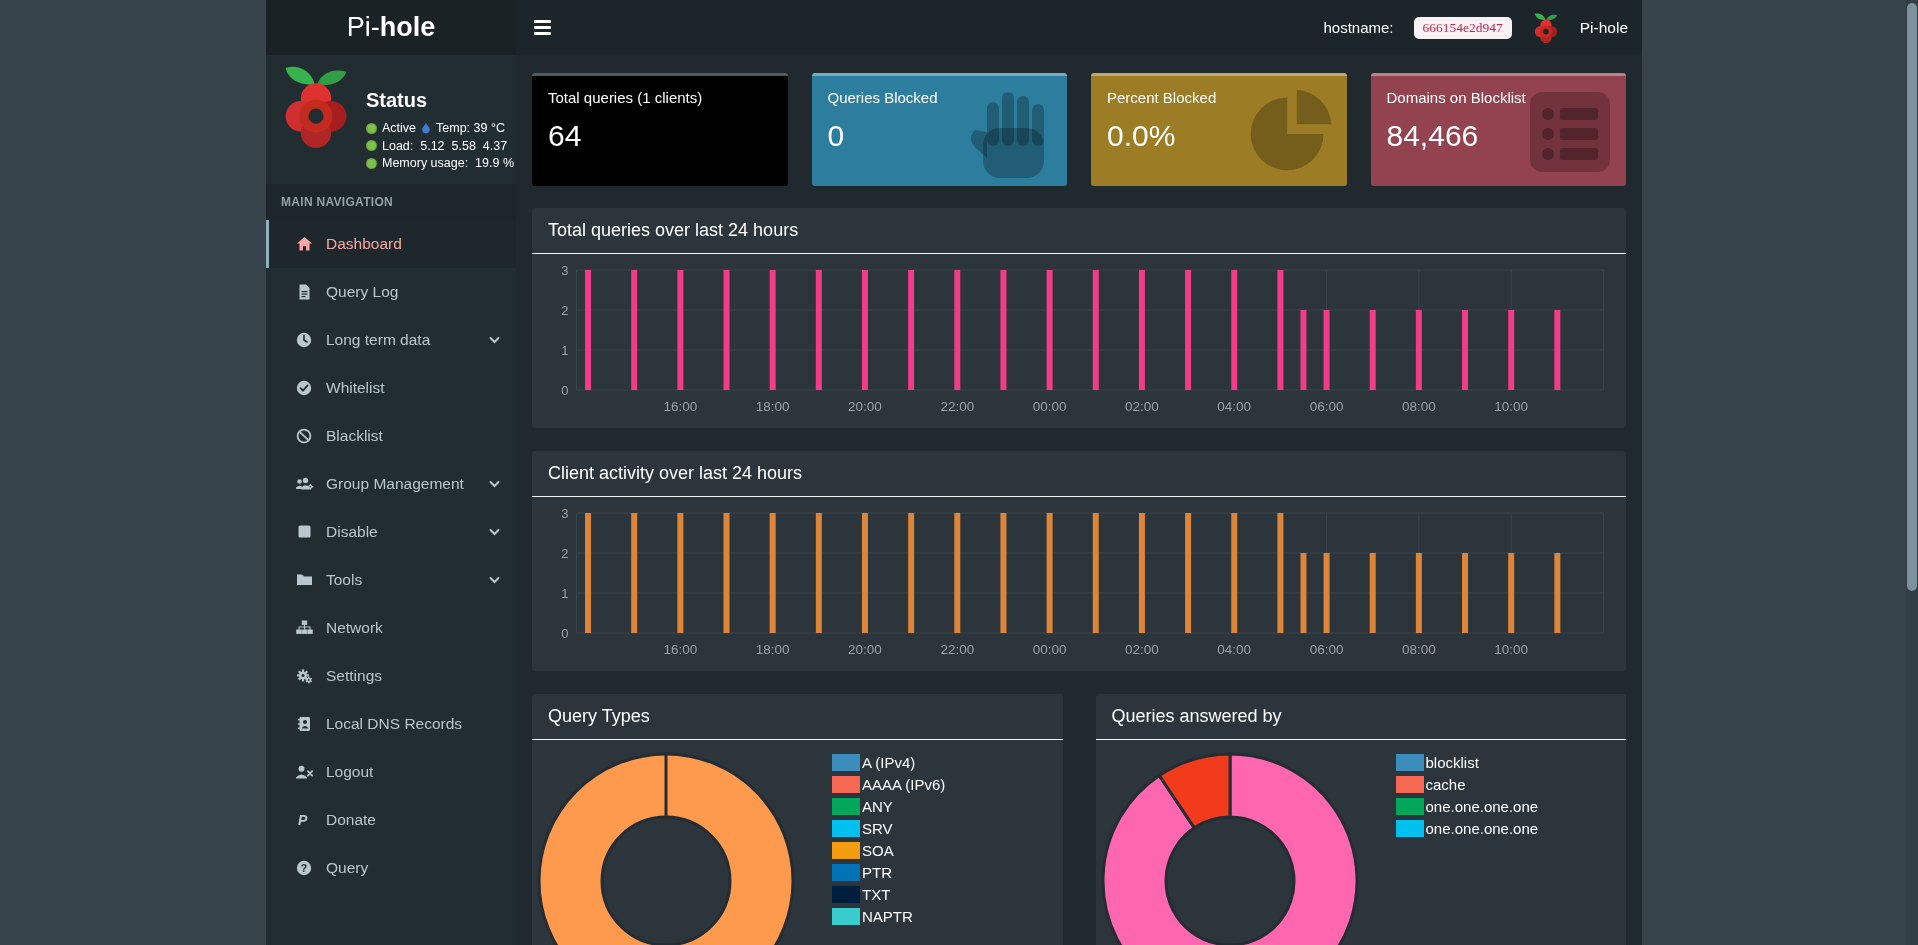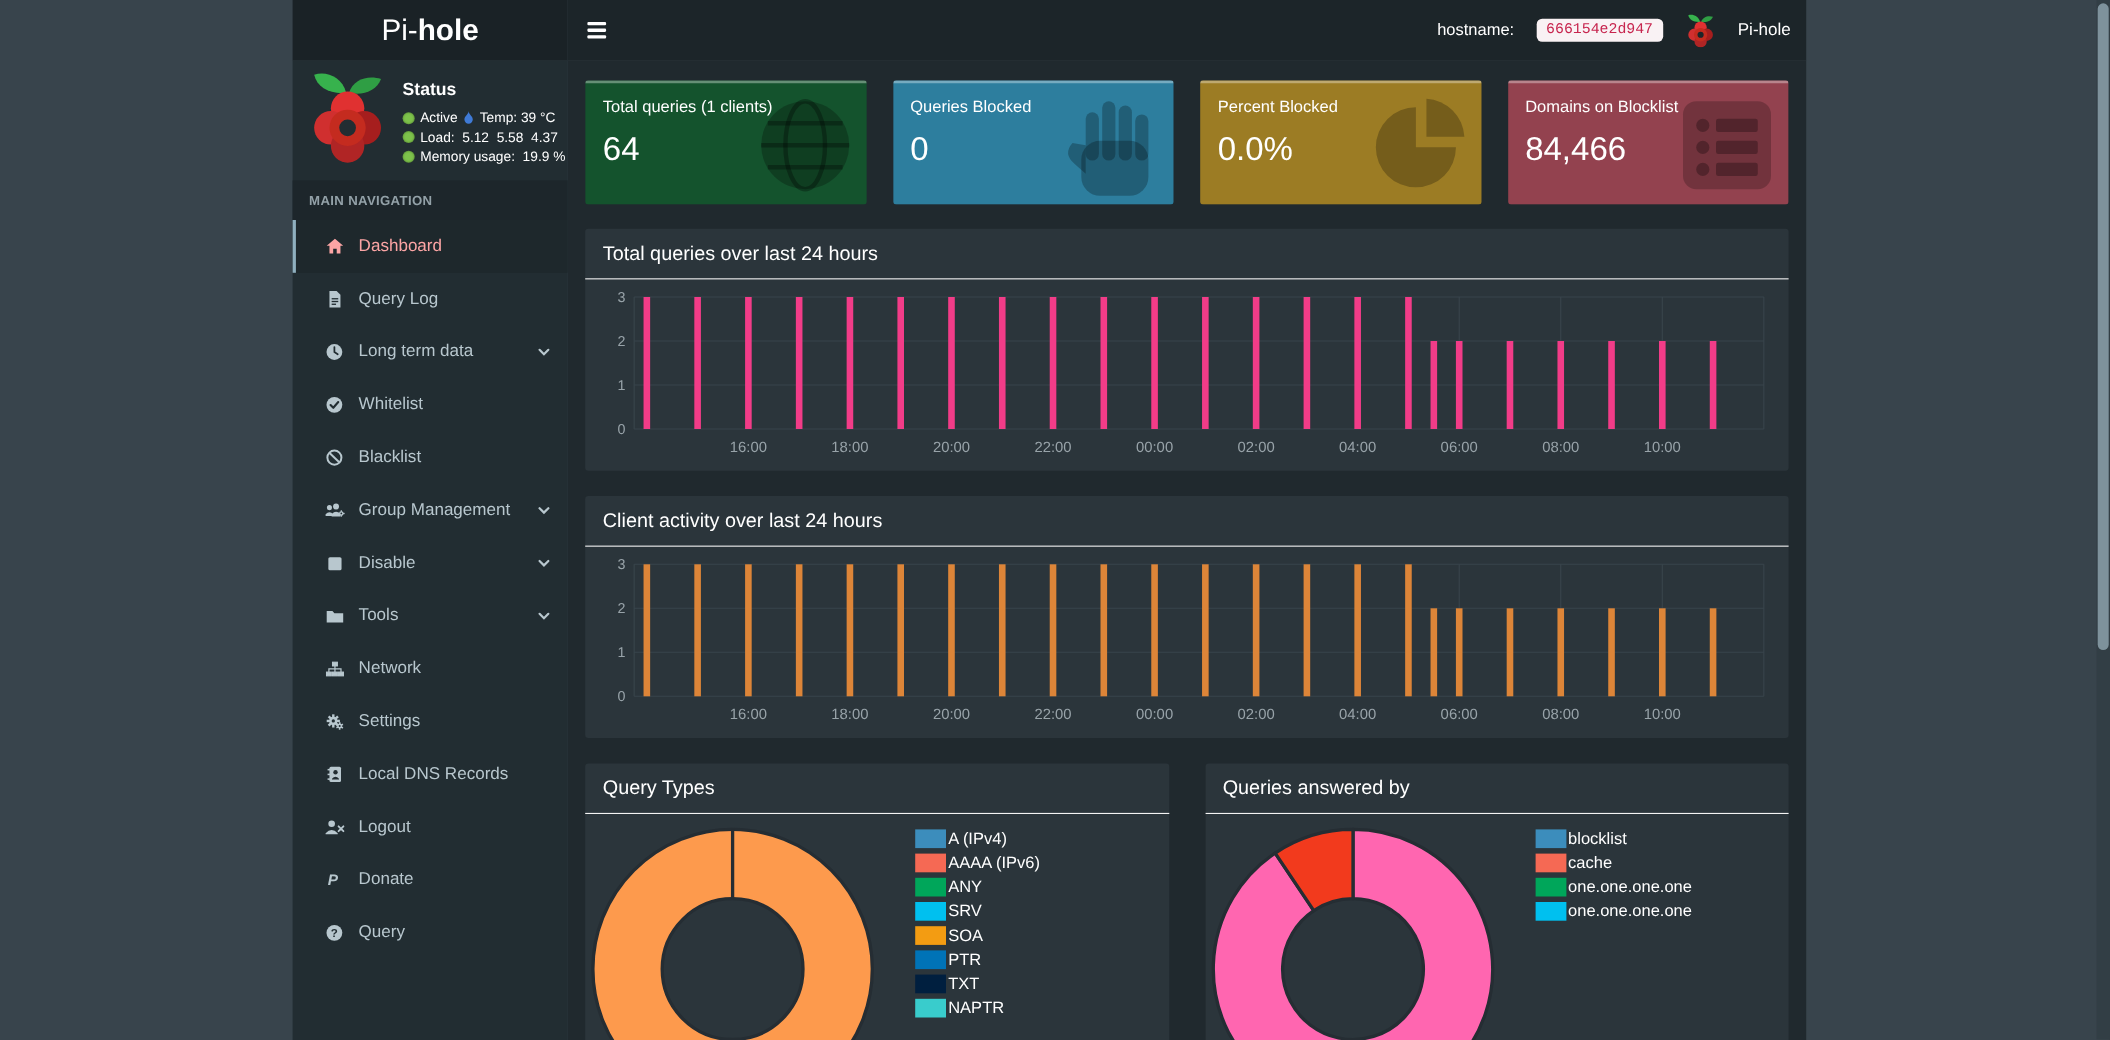--- a/index.html
+++ b/index.html
@@ -9,28 +9,28 @@
   
   .main-header{position:absolute;left:0;top:0;width:100%;height:55px;z-index:5}
   .logo{position:absolute;left:0;top:0;width:250px;height:55px;background:#1a2226;
     text-align:center;line-height:55px;font-size:27px;color:#fff;cursor:pointer}
   .logo .lt{font-weight:300}.logo .bd{font-weight:700}
   .navbar{position:absolute;left:250px;top:0;right:0;height:55px;background:#1c2529}
   .hamburger{position:absolute;left:0;top:0;width:52px;height:55px;display:flex;
     flex-direction:column;justify-content:center;align-items:center;gap:3.5px;cursor:pointer}
   .hamburger span{display:block;width:17px;height:2.6px;background:#fff;border-radius:1px}
   .nav-right{position:absolute;right:14px;top:0;height:55px;display:flex;align-items:center;gap:20px;font-size:15px}
-  .hostname-badge{background:#f9f2f4;color:#c7254e;font-family:Liberation Mono, monospace;
+  .hostname-badge{background:#f9f2f4;color:#c7254e;font-family:Liberation Serif, serif;
     font-size:13.5px;padding:3px 9px;border-radius:5px}
   .brand-name{font-size:15.5px}
   
   .sidebar{position:absolute;left:0;top:55px;width:250px;height:1545px;background:#222d32}
   .status-panel{display:flex;padding:8px 10px 10px 12px}
   .status-info{margin-left:12px;padding-top:2px}
-  .status-title{font-weight:bold;font-size:16px;margin:8px 0 9px}
+  .status-title{font-weight:bold;font-size:20px;margin:24px 0 9px}
   .status-line{display:flex;align-items:center;gap:5px;font-size:12.5px;margin-bottom:3.5px;white-space:pre}
   .dot{width:11px;height:11px;border-radius:50%;background:#7dc24b;flex:0 0 auto;
     box-shadow:inset 0 0 2px rgba(0,0,0,.45)}
   .nav-header{background:#1d262b;color:#93a1a8;font-size:12px;font-weight:bold;
     padding:11px 15px;letter-spacing:.3px}
   .nav-item{display:flex;align-items:center;height:48px;padding-left:24px;color:#b8c7ce;
     font-size:15.5px;border-left:3px solid transparent;text-decoration:none;cursor:pointer}
   .nav-item .nav-icon{width:22px;margin-right:11px;display:flex;justify-content:center;align-items:center}
   .nav-item.active{background:#1e282c;color:#fca5a5;border-left-color:#8fb0bf}
   .nav-item .chevron{margin-left:auto;margin-right:16px;display:flex}
@@ -299,21 +299,21 @@
               <text x="8" y="11.6" font-size="10.5" font-weight="bold" fill="#222d32" text-anchor="middle">?</text>
             </svg>
           </span>
           <span>Query</span>
         </a>
       </nav>
   </aside>
 
   <main class="content">
     <div class="cards" id="cards">
-        <div class="card" style="background: #14532d;">
+        <div class="card" style="background: #000000;">
           <div class="card-icon"><svg width="92" height="92" viewBox="0 0 92 92">
               <g fill="rgba(0,0,0,0.25)">
                 <circle cx="46" cy="46" r="40"></circle>
               </g>
               <g fill="none" stroke="rgba(0,0,0,0.3)" stroke-width="4">
                 <ellipse cx="46" cy="46" rx="18" ry="40"></ellipse>
                 <line x1="6" y1="46" x2="86" y2="46"></line>
                 <line x1="12" y1="26" x2="80" y2="26"></line>
                 <line x1="12" y1="66" x2="80" y2="66"></line>
               </g>

